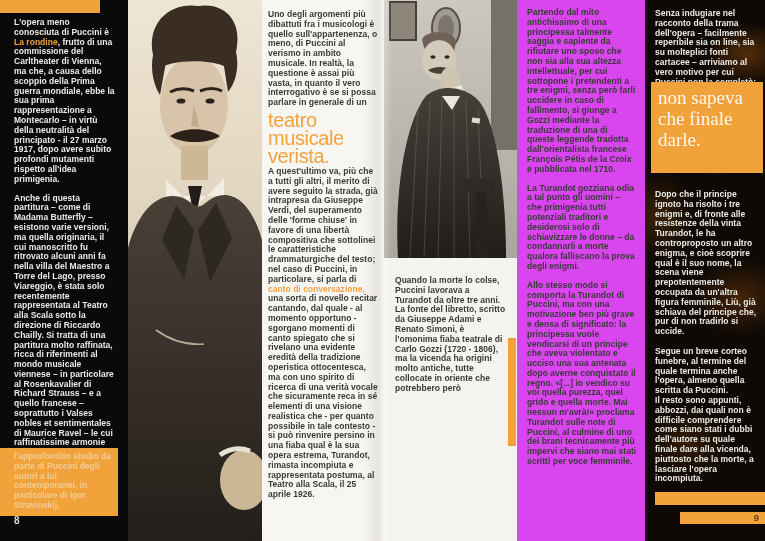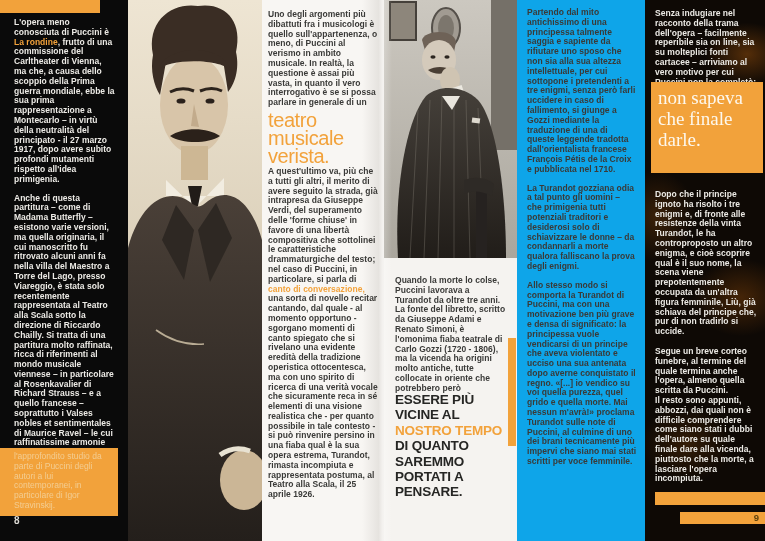--- a/index.html
+++ b/index.html
@@ -18,21 +18,21 @@
   .accent-text{color:#f2a23b;}
 
   
   .col1{left:0;width:148px;background:#0a0a0a;}
   .col1 .topbar{position:absolute;left:0;top:0;width:100px;height:13px;background:#f2a23b;}
   .col1 .textwrap{position:absolute;left:14px;top:18px;width:102px;}
   .col1 p{margin:0 0 9px 0;}
   .col1 .hl-block{
     position:absolute;left:0;top:448px;width:118px;box-sizing:border-box;
     background:#f2a23b;color:#f3cd92;padding:4px 6px 5px 14px;
-    font-size:8.5px;line-height:9.8px;font-weight:normal;
+    font-size:8.5px;line-height:9.8px;font-weight:bold;
   }
   .col1 .pagenum{position:absolute;left:14px;top:515px;font-size:10px;color:#dddad4;font-weight:bold;}
 
   
   .photo1{position:absolute;left:128px;top:0;width:134px;height:541px;}
   .photo1 svg,.photo2 svg{display:block;width:100%;height:100%;}
 
   
   .col2{left:262px;width:121px;background:#f8f6f3;padding:10px 5px 0 6px;}
   .col2 p{margin:0;}
@@ -50,21 +50,21 @@
   
   .col3{left:383px;width:134px;background:#f5f3f0;}
   .photo2{position:absolute;left:1px;top:0;width:133px;height:258px;}
   .col3 .intro{position:absolute;left:12px;top:276px;width:112px;}
   .col3 .bigcaps{
     position:absolute;left:12px;top:392px;width:120px;margin:0;
     font-size:13.5px;line-height:15.4px;font-weight:bold;color:#262624;letter-spacing:-0.2px;
   }
 
   
-  .col4{left:517px;width:128px;background:#0ea5e9;padding:8px 10px 0 10px;}
+  .col4{left:517px;width:128px;background:#d946ef;padding:8px 10px 0 10px;}
   .col4 p{margin:0 0 9px 0;width:110px;}
   .col4 .accent-rule{position:absolute;left:-9px;top:338px;width:8px;height:108px;background:#f2a23b;}
 
   
   .col5{
     left:645px;width:120px;background-color:#0e0905;
     background-image:
       radial-gradient(ellipse 60px 45px at 85% 10%,rgba(190,100,15,0.40),transparent 70%),
       radial-gradient(ellipse 55px 65px at 10% 40%,rgba(160,85,15,0.30),transparent 70%),
       radial-gradient(ellipse 70px 55px at 80% 55%,rgba(175,90,12,0.34),transparent 70%),
@@ -208,21 +208,20 @@
 
         <path d="M58,96 L68,110 L76,96 Z" fill="#e9e6de"></path>
 
         <rect x="88" y="118" width="8" height="5" fill="#ded9cf" transform="rotate(8 92 120)"></rect>
 
         <rect x="92" y="185" width="11" height="73" fill="#262220"></rect>
         <path d="M80,180 q18,-6 30,4 L108,196 q-16,-8 -28,-2 Z" fill="#2e2a26"></path>
       </svg>
     </div>
     <p class="body dark-text intro">Quando la morte lo colse, Puccini lavorava a Turandot da oltre tre anni. La fonte del libretto, scritto da Giuseppe Adami e Renato Simoni, è l'omonima fiaba teatrale di Carlo Gozzi (1720 - 1806), ma la vicenda ha origini molto antiche, tutte collocate in oriente che potrebbero però</p>
-    <p class="bigcaps"><span>ESSERE PIÙ VICINE AL </span><span class="accent-text">NOSTRO TEMPO</span><span> DI QUANTO SAREMMO PORTATI A PENSARE.</span></p>
   </div>
 
   <div class="col col4">
     <div class="accent-rule"></div>
     <p class="body dark-text">Partendo dal mito antichissimo di una principessa talmente saggia e sapiente da rifiutare uno sposo che non sia alla sua altezza intellettuale, per cui sottopone i pretendenti a tre enigmi, senza però farli uccidere in caso di fallimento, si giunge a Gozzi mediante la traduzione di una di queste leggende tradotta dall'orientalista francese François Pétis de la Croix e pubblicata nel 1710.</p>
     <p class="body dark-text">La Turandot gozziana odia a tal punto gli uomini – che primigenia tutti potenziali traditori e desiderosi solo di schiavizzare le donne – da condannarli a morte qualora falliscano la prova degli enigmi.</p>
     <p class="body dark-text">Allo stesso modo si comporta la Turandot di Puccini, ma con una motivazione ben più grave e densa di significato: la principessa vuole vendicarsi di un principe che aveva violentato e ucciso una sua antenata dopo averne conquistato il regno. «[...] io vendico su voi quella purezza, quel grido e quella morte. Mai nessun m'avrà!» proclama Turandot sulle note di Puccini, al culmine di uno dei brani tecnicamente più impervi che siano mai stati scritti per voce femminile.</p>
   </div>
 
   <div class="col col5">

